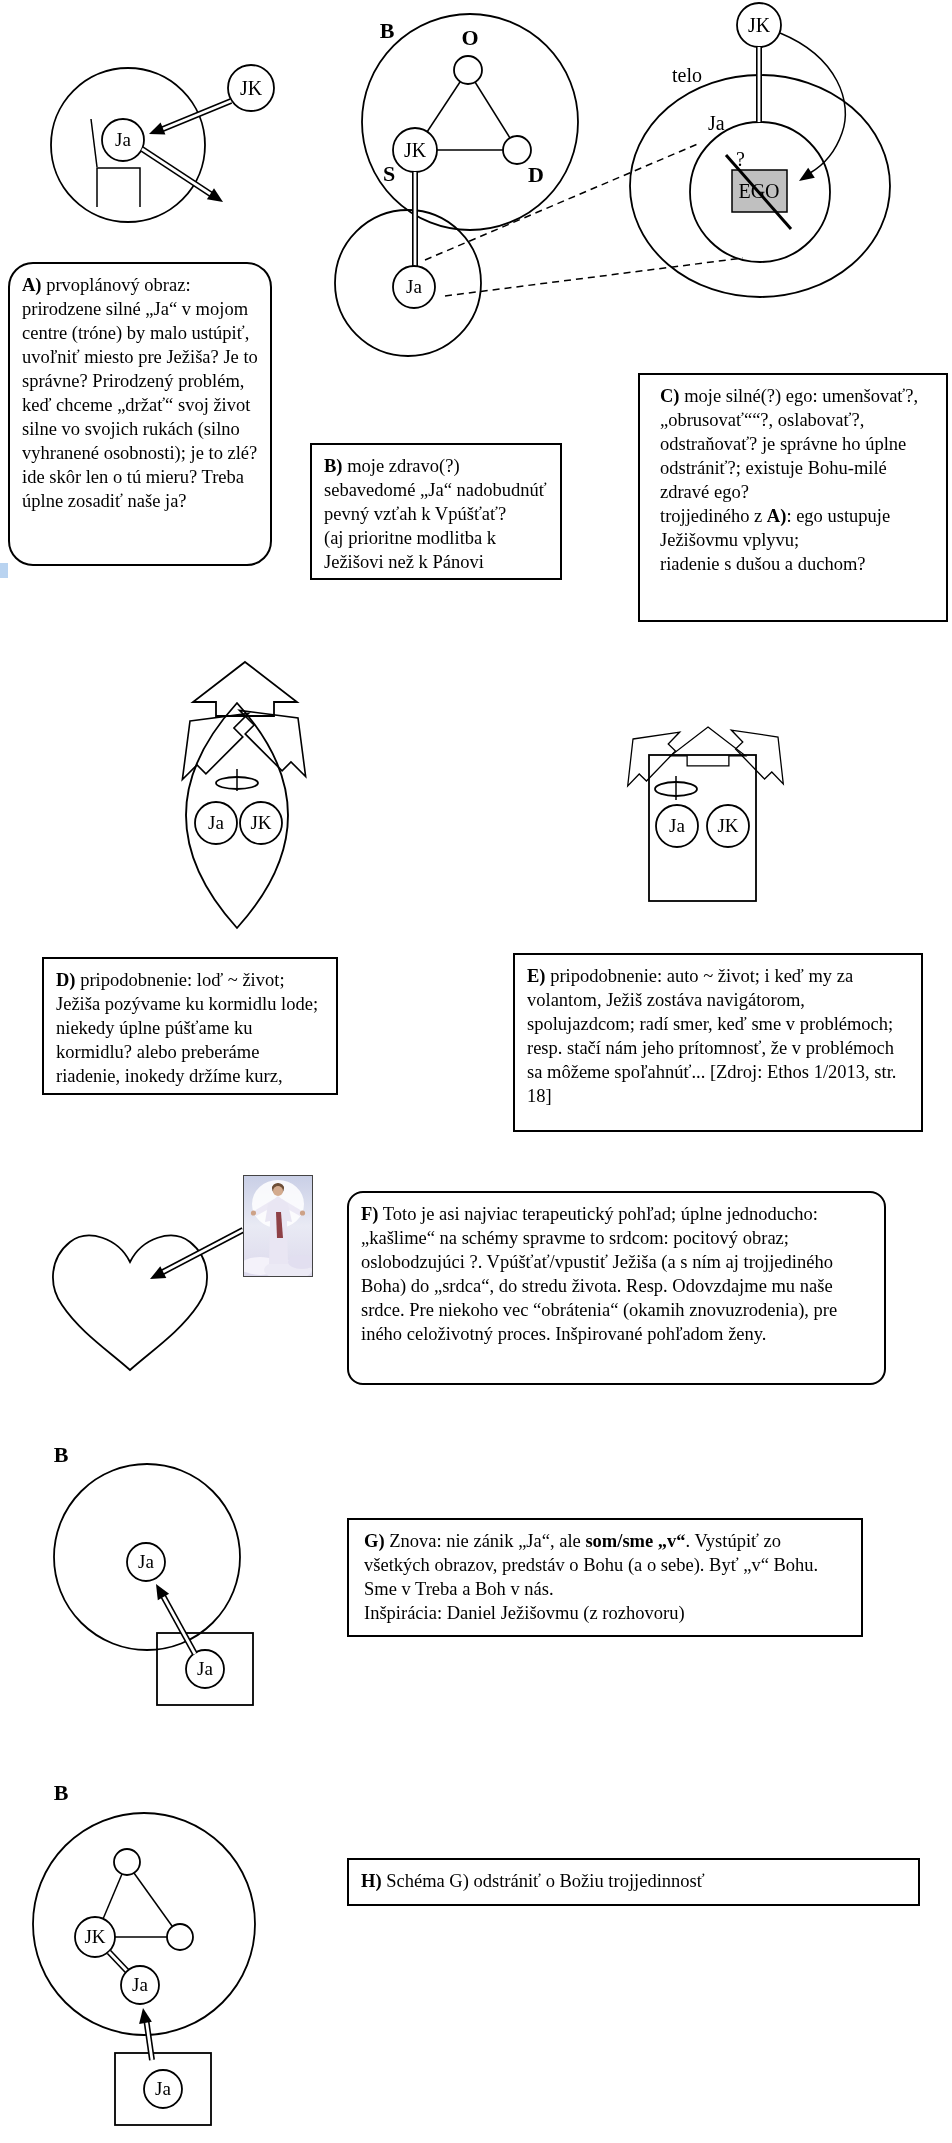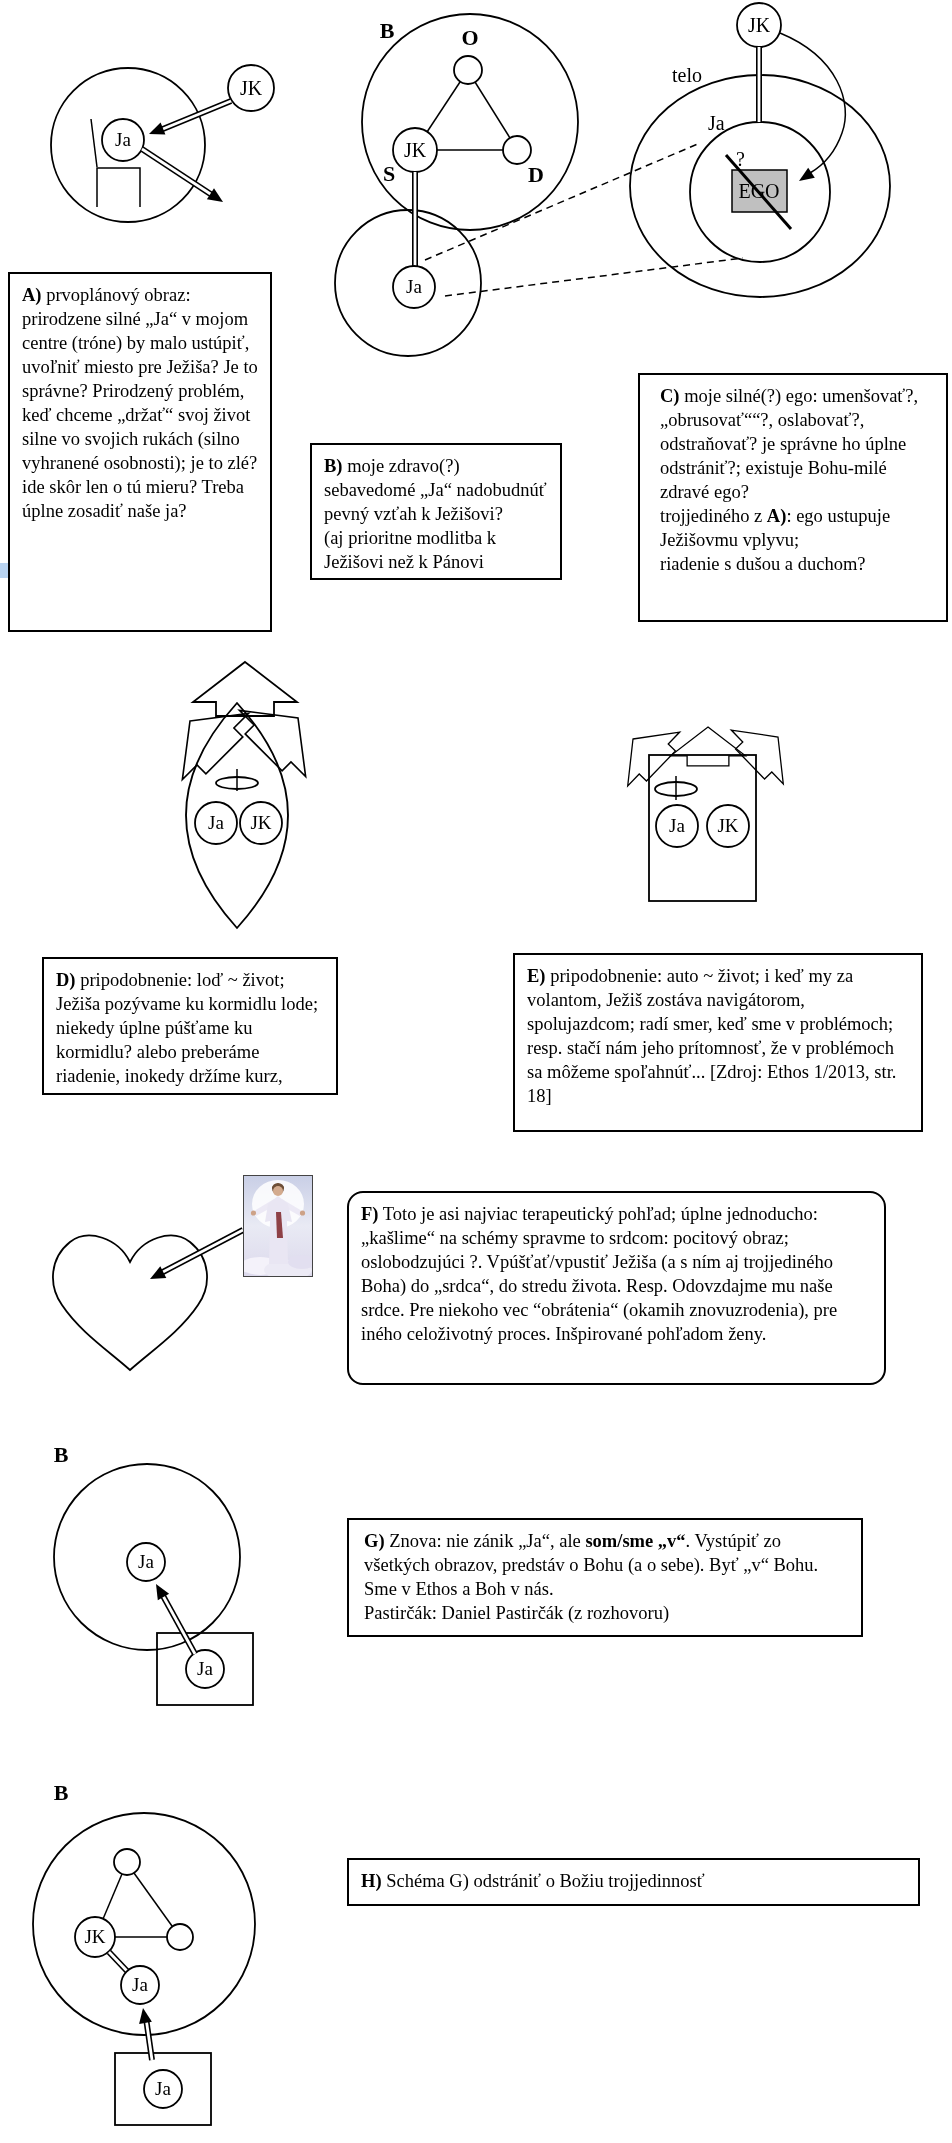--- a/index.html
+++ b/index.html
@@ -194,28 +194,28 @@
       <circle cx="9.5" cy="37" r="2.6" fill="#cda287"></circle>
       <circle cx="58.5" cy="37" r="2.6" fill="#cda287"></circle>
       <path d="M34,20 L24,28 L21,46 L26,45 L25,88 L44,88 L43,45 L48,46 L44,28 Z" fill="#e9e6f3"></path>
       <path d="M32,36 L37,36 L39,62 L33,62 Z" fill="#8e4046"></path>
       <ellipse cx="34" cy="12.5" rx="6" ry="5.5" fill="#6e4f37"></ellipse>
       <circle cx="34" cy="15" r="5" fill="#d3ab8e"></circle>
       <path d="M28,13 Q34,6 40,13 L40,11 Q34,4 28,11 Z" fill="#6e4f37"></path>
     </svg>
   </div>
 
-  <div class="tbox" style="left:8px;top:272px;width:264px;height:360px;">
+  <div class="tbox" style="left:8px;top:262px;width:264px;height:304px;border-radius:25px;">
     <b>A)</b>
     <span>prvoplánový obraz: prirodzene silné „Ja“ v mojom centre (tróne) by malo ustúpiť, uvoľniť miesto pre Ježiša?  Je to správne? Prirodzený problém, keď chceme „držať“ svoj život silne vo svojich rukách (silno vyhranené osobnosti); je to zlé? ide skôr len o tú mieru? Treba úplne zosadiť naše ja?</span>
   </div>
 
   <div class="tbox" style="left:310px;top:443px;width:252px;height:137px;">
     <b>B)</b>
-    <span>moje zdravo(?) sebavedomé „Ja“ nadobudnúť pevný vzťah k Ježišovi?</span><br>
+    <span>moje zdravo(?) sebavedomé „Ja“ nadobudnúť pevný vzťah k Vpúšťať?</span><br>
     <span>(aj prioritne modlitba k Ježišovi než k Pánovi všeobecne?)</span>
   </div>
 
   <div class="tbox" style="left:638px;top:373px;width:310px;height:249px;padding-left:20px;">
     <b>C)</b>
     <span>moje silné(?) ego: umenšovať?, „obrusovať““?, oslabovať?, odstraňovať? je správne ho úplne odstrániť?; existuje Bohu-milé zdravé ego?</span><br>
     <span>trojjediného z </span><b>A)</b><span>: ego ustupuje Ježišovmu vplyvu;</span><br>
     <span>riadenie s dušou a duchom?</span>
   </div>
 
@@ -230,22 +230,22 @@
   </div>
 
   <div class="tbox" style="left:347px;top:1191px;width:539px;height:194px;border-radius:16px;">
     <b>F)</b>
     <span>Toto je asi najviac terapeutický pohľad; úplne jednoducho:  „kašlime“ na schémy spravme to srdcom: pocitový obraz;  oslobodzujúci ?. Vpúšťať/vpustiť Ježiša (a s ním aj trojjediného Boha) do „srdca“, do stredu života. Resp. Odovzdajme mu naše srdce. Pre niekoho vec “obrátenia“ (okamih znovuzrodenia), pre iného celoživotný proces. Inšpirované pohľadom ženy.</span>
   </div>
 
   <div class="tbox" style="left:347px;top:1518px;width:516px;height:119px;padding-left:15px;">
     <b>G)</b>
     <span>Znova: nie zánik „Ja“, ale </span><b>som/sme „v“</b><span>. Vystúpiť zo všetkých obrazov, predstáv o Bohu (a o sebe). Byť „v“ Bohu.</span><br>
-    <span>Sme v Ethos a Boh v nás.</span><br>
-    <span>Pastirčák: Daniel Pastirčák (z rozhovoru)</span>
+    <span>Sme v Treba a Boh v nás.</span><br>
+    <span>Inšpirácia: Daniel Ježišovmu (z rozhovoru)</span>
   </div>
 
   <div class="tbox" style="left:347px;top:1858px;width:573px;height:48px;">
     <b>H)</b>
     <span>Schéma G) odstrániť o Božiu trojjedinnosť</span>
   </div>
 
 </div>
 
 </body></html>

